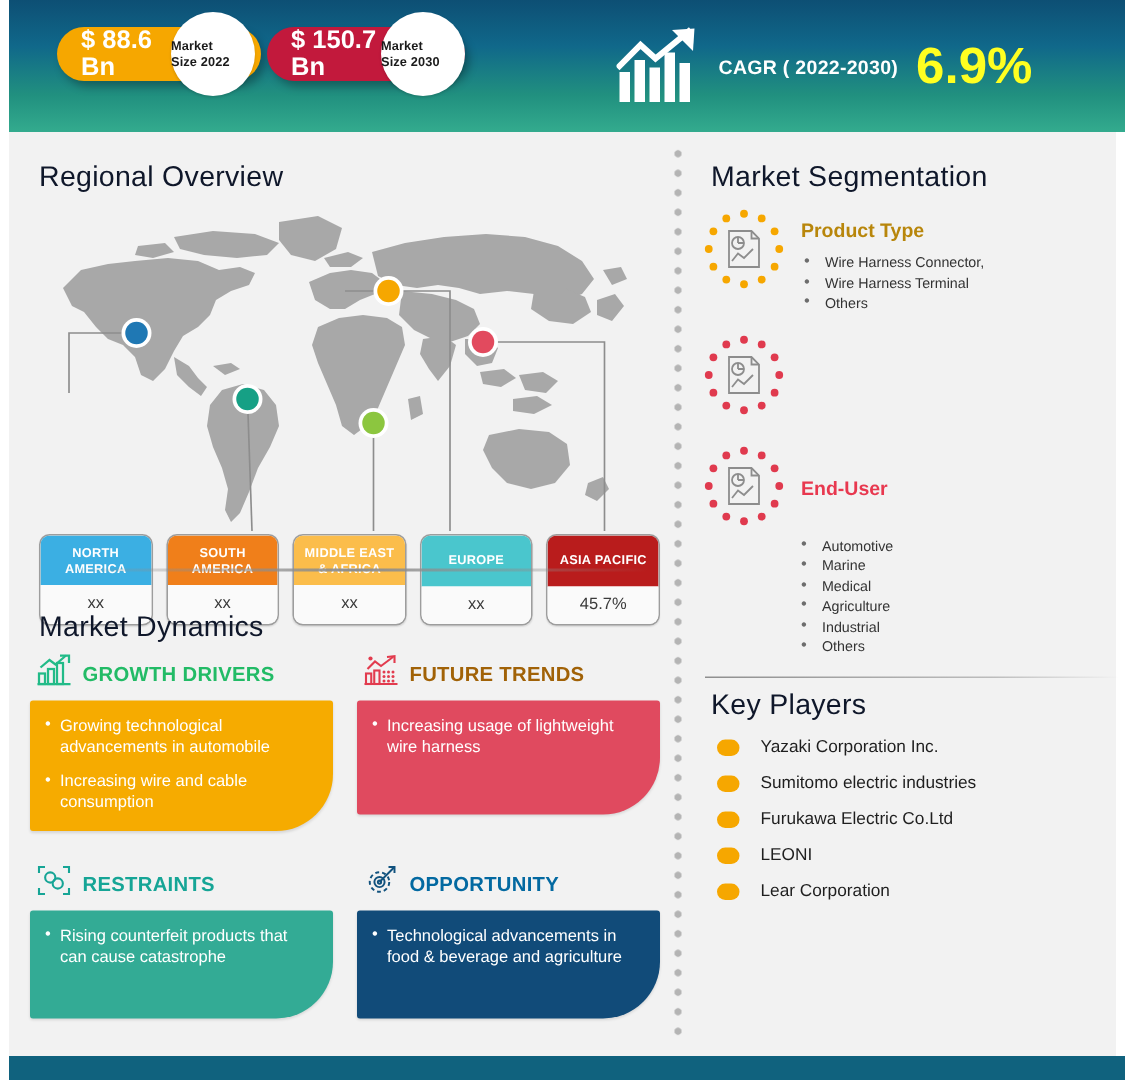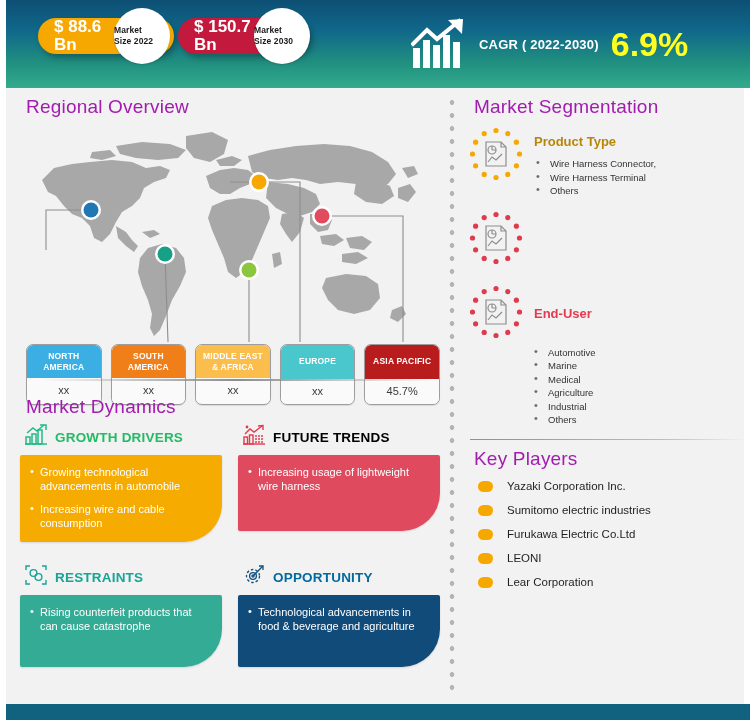--- a/index.html
+++ b/index.html
@@ -49,22 +49,22 @@
   .cagr-wrap{
     position:absolute;left:405px;top:14px;display:flex;align-items:center;height:60px;
   }
   .cagr-icon{width:60px;height:52px;margin-right:8px;}
   .cagr-label{color:#ffffff;font-size:13px;font-weight:bold;letter-spacing:.2px;}
   .cagr-value{color:#ffff21;font-size:34px;font-weight:bold;margin-left:12px;line-height:34px;}
 
   
   .left-panel{position:absolute;left:14px;top:92px;width:420px;}
   .sec-title{
-    color:#a21caf;font-size:19px;font-weight:normal;letter-spacing:.2px;
-    margin:4px 0 4px 6px;
+    color:#0f172a;font-size:19px;font-weight:normal;letter-spacing:.2px;
+    margin:16px 0 4px 6px;
   }
   .map-wrap{position:relative;width:420px;height:225px;margin-top:4px;}
   .map-svg{position:absolute;left:0;top:0;}
 
   .region-row{
     position:absolute;left:6px;top:222px;width:414px;display:flex;gap:9px;
   }
   .region-card{
     width:75px;border:1.4px solid #9d9d9d;border-radius:7px;background:#fafafa;
     overflow:hidden;box-shadow:0 1px 1px rgba(0,0,0,.10);
@@ -349,21 +349,21 @@
                   <circle cx="14" cy="15" r="1"></circle>
                     <circle cx="17" cy="15" r="1"></circle>
                     <circle cx="20" cy="15" r="1"></circle>
                   <circle cx="14" cy="18" r="1"></circle>
                     <circle cx="17" cy="18" r="1"></circle>
                     <circle cx="20" cy="18" r="1"></circle>
                   <circle cx="5" cy="3" r="1.4"></circle>
                 </g>
               </svg>
             </span>
-            <span class="dyn-head-title" style="color:#000000">FUTURE TRENDS</span>
+            <span class="dyn-head-title" style="color:#a16207">FUTURE TRENDS</span>
           </div>
           <div class="dyn-box" style="background:#e04a5f">
             <ul>
               <li>Increasing usage of lightweight wire harness</li>
             </ul>
           </div>
         </div>
       </div>
 
       <div class="dyn-grid" style="margin-top:22px">

